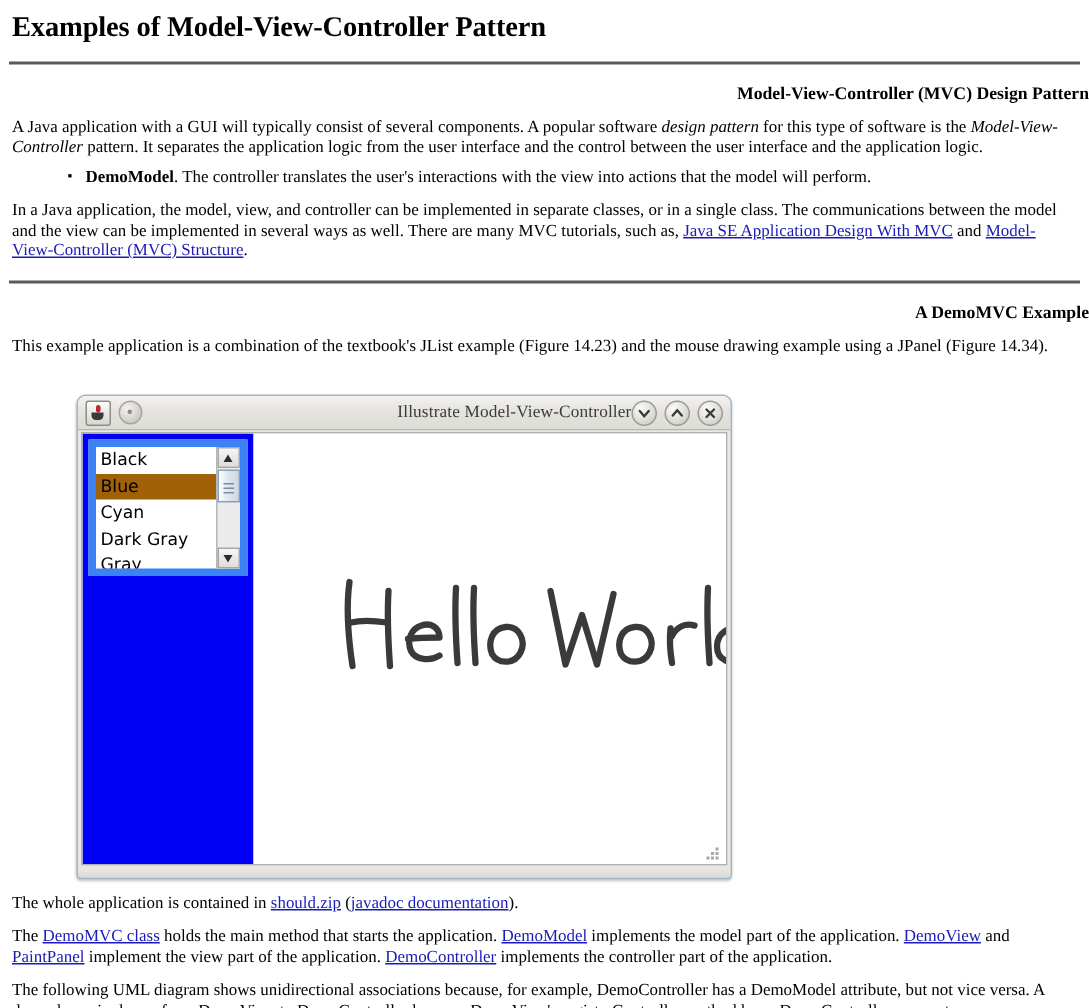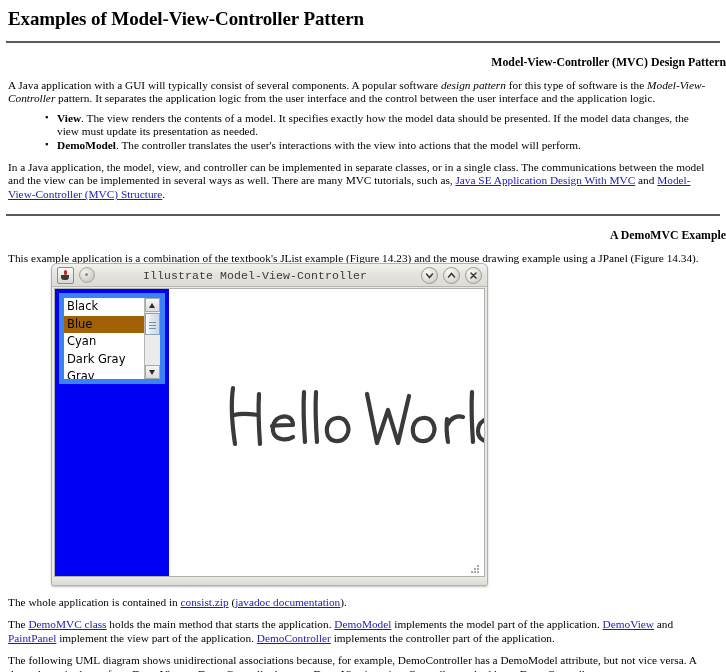--- a/index.html
+++ b/index.html
@@ -145,22 +145,22 @@
     position: absolute;
     left: 5px;
     top: 5px;
     width: 3px;
     height: 3px;
     border-radius: 50%;
     background: #8d8b85;
   }
   .win-title {
     flex: 1 1 auto;
-    text-align: center;
-    font-family: Liberation Mono, monospace;
+    text-align: right;
+    font-family: Liberation Serif, serif;
     font-size: 11.5px;
     color: #3c3c3c;
     letter-spacing: 0.1px;
     margin-left: -6px;
   }
   .win-btns {
     display: flex;
     gap: 5px;
     flex: 0 0 auto;
   }
@@ -314,21 +314,20 @@
 
   <h1 class="doc-title">Examples of Model-View-Controller Pattern</h1>
 
   <hr class="rule">
 
   <h2 class="section">Model-View-Controller (MVC) Design Pattern</h2>
 
   <p class="body"><span>A Java application with a GUI will typically consist of several components. A popular software </span><span class="i">design pattern</span><span> for this type of software is the </span><span class="i">Model-View-Controller</span><span> pattern. It separates the application logic from the user interface and the control between the user interface and the application logic.</span></p>
 
   <ul class="bullets">
-    <li><span class="b">View</span><span>. The view renders the contents of a model. It specifies exactly how the model data should be presented. If the model data changes, the view must update its presentation as needed.</span></li>
     <li><span class="b">DemoModel</span><span>. The controller translates the user's interactions with the view into actions that the model will perform.</span></li>
   </ul>
 
   <p class="body"><span>In a Java application, the model, view, and controller can be implemented in separate classes, or in a single class. The communications between the model and the view can be implemented in several ways as well. There are many MVC tutorials, such as, </span><a class="link" href="#">Java SE Application Design With MVC</a><span> and </span><a class="link" href="#">Model-View-Controller (MVC) Structure</a><span>.</span></p>
 
   <hr class="rule" style="margin-top:13px">
 
   <h2 class="section">A DemoMVC Example</h2>
 
   <p class="body">This example application is a combination of the textbook's JList example (Figure 14.23) and the mouse drawing example using a JPanel (Figure 14.34).</p>
@@ -429,20 +428,20 @@
         <i style="left:0;top:6px"></i>
           <i style="left:3px;top:6px"></i>
           <i style="left:6px;top:6px"></i>
       </div>
     </div>
 
     <div class="win-footer"></div>
   </div>
 
   <div style="position:absolute; left:0; top:588px; width:726px;">
-    <p class="body" style="margin-top:0"><span>The whole application is contained in </span><a class="link" href="#">consist.zip</a><span> (</span><a class="link" href="#">javadoc documentation</a><span>).</span></p>
+    <p class="body" style="margin-top:0"><span>The whole application is contained in </span><a class="link" href="#">should.zip</a><span> (</span><a class="link" href="#">javadoc documentation</a><span>).</span></p>
 
     <p class="body"><span>The </span><a class="link" href="#">DemoMVC class</a><span> holds the main method that starts the application. </span><a class="link" href="#">DemoModel</a><span> implements the model part of the application. </span><a class="link" href="#">DemoView</a><span> and </span><a class="link" href="#">PaintPanel</a><span> implement the view part of the application. </span><a class="link" href="#">DemoController</a><span> implements the controller part of the application.</span></p>
 
     <p class="body">The following UML diagram shows unidirectional associations because, for example, DemoController has a DemoModel attribute, but not vice versa. A dependency is shown from DemoView to DemoController because DemoView's registerController method has a DemoController parameter.</p>
   </div>
 
 </div>
 
 </body></html>

